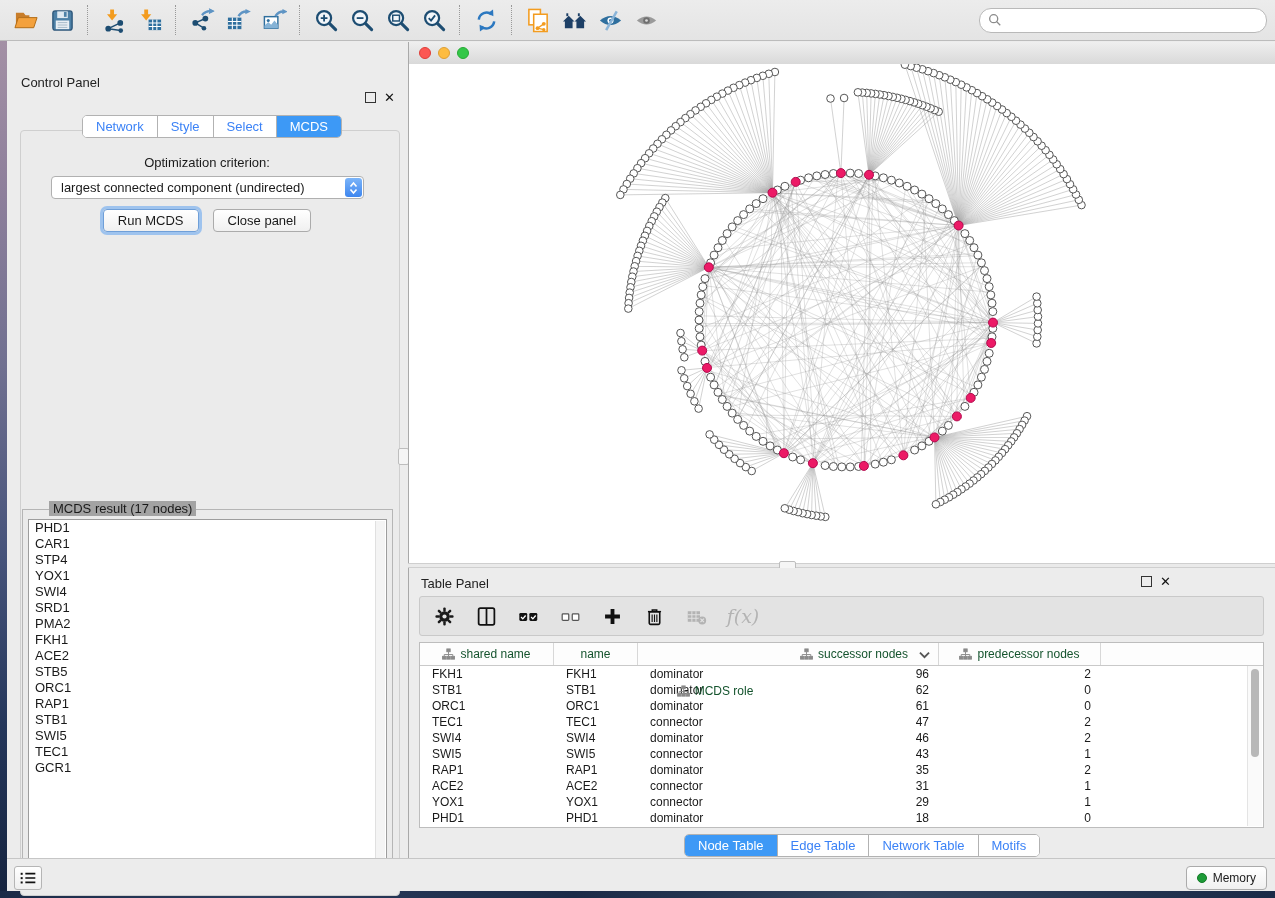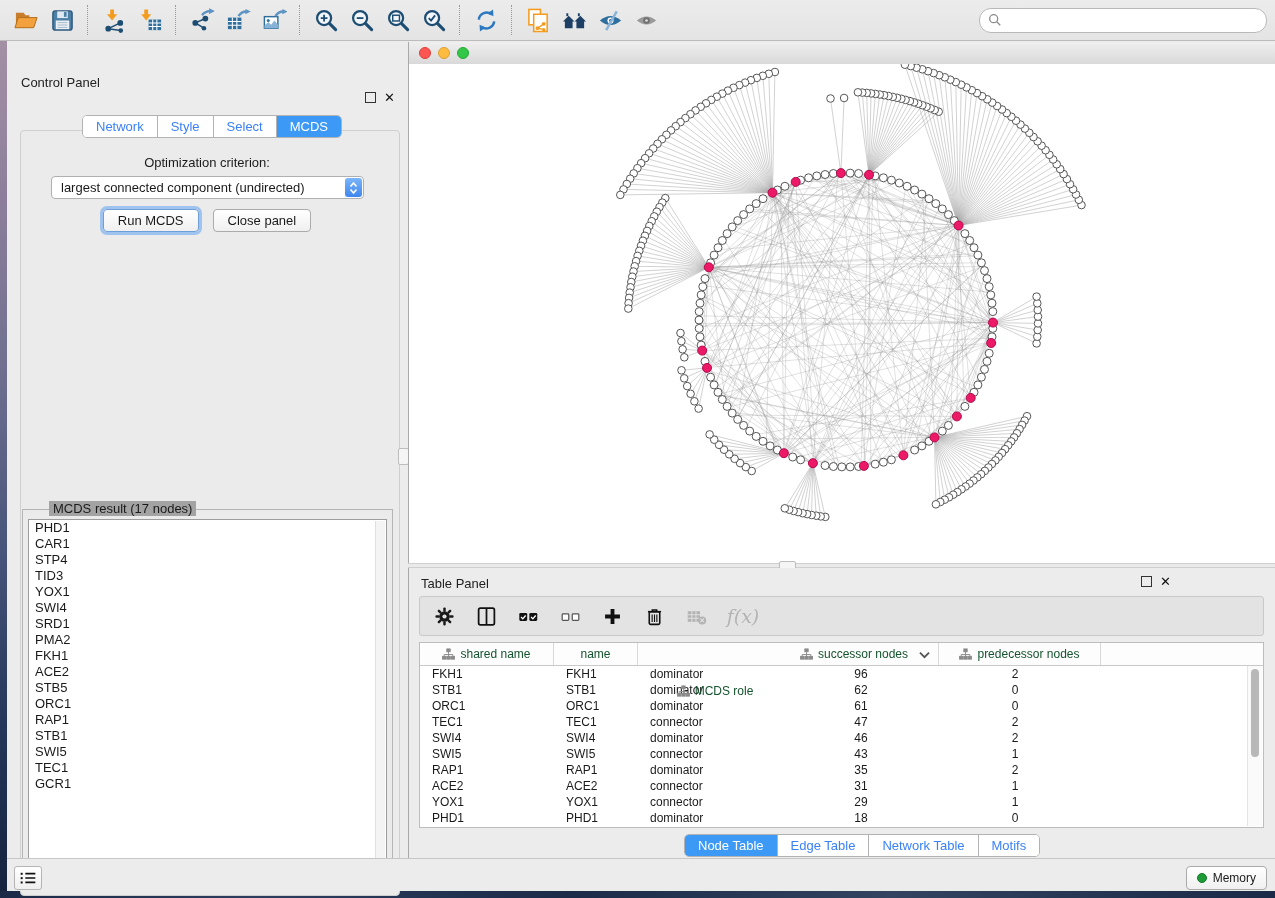--- a/index.html
+++ b/index.html
@@ -81,21 +81,21 @@
   .tp-toolbar .ti{width:24px;height:24px;display:flex;align-items:center;justify-content:center;}
   .ti svg{width:21px;height:21px;}
   .fx{font-family:"DejaVu Serif","Liberation Serif",serif;font-style:italic;font-size:19px;color:#b3b3b3;}
   .tbl{position:absolute;left:10px;top:74px;width:845px;height:186px;background:#fff;border:1px solid #bdbdbd;box-sizing:border-box;overflow:hidden;}
   .tbl-head{display:flex;height:22px;border-bottom:1px solid #c9c9c9;background:#fdfdfd;}
   .th{display:flex;align-items:center;justify-content:center;gap:5px;font-size:12px;color:#14532d;
     border-right:1px solid #d8d8d8;box-sizing:border-box;position:relative;}
   .th svg{width:13px;height:13px;}
   .trow{display:flex;height:16px;font-size:12px;align-items:center;}
   .td{box-sizing:border-box;white-space:nowrap;overflow:hidden;}
-  .td.num{text-align:center;}
+  .td.num{text-align:right;}
   .tbl-scroll{position:absolute;top:23px;right:1px;width:14px;bottom:1px;background:#fafafa;border-left:1px solid #e4e4e4;}
   .tbl-thumb{position:absolute;top:3px;left:3px;width:8px;height:88px;background:#b8b8b8;border-radius:4px;}
   .tp-tabs{position:absolute;left:275px;top:266px;}
   
   .statusbar{left:7px;top:858px;width:1268px;height:33px;background:#ececec;border-top:1px solid #c6c6c6;box-sizing:border-box;}
   .listbtn{position:absolute;left:7px;top:7px;width:26px;height:22px;background:linear-gradient(#fff,#efefef);
     border:1px solid #b5b5b5;border-radius:3px;display:flex;align-items:center;justify-content:center;}
   .listbtn svg{width:16px;height:14px;}
   .membtn{position:absolute;right:8px;top:7px;height:22px;background:linear-gradient(#fff,#f0f0f0);
     border:1px solid #ababab;border-radius:4px;display:flex;align-items:center;gap:6px;padding:0 10px;font-size:12px;}
@@ -277,21 +277,20 @@
     <span class="btn focus">Run MCDS</span>
     <span class="btn">Close panel</span>
   </div>
   <div class="groupbox">
     <span class="gb-legend">MCDS result (17 nodes)</span>
     <div class="mcds-list" id="mcds-list">
       <div class="mcds-scroll"></div>
     <div class="mcds-item">PHD1</div>
         <div class="mcds-item">CAR1</div>
         <div class="mcds-item">STP4</div>
-        <div class="mcds-item">TID3</div>
         <div class="mcds-item">YOX1</div>
         <div class="mcds-item">SWI4</div>
         <div class="mcds-item">SRD1</div>
         <div class="mcds-item">PMA2</div>
         <div class="mcds-item">FKH1</div>
         <div class="mcds-item">ACE2</div>
         <div class="mcds-item">STB5</div>
         <div class="mcds-item">ORC1</div>
         <div class="mcds-item">RAP1</div>
         <div class="mcds-item">STB1</div>

